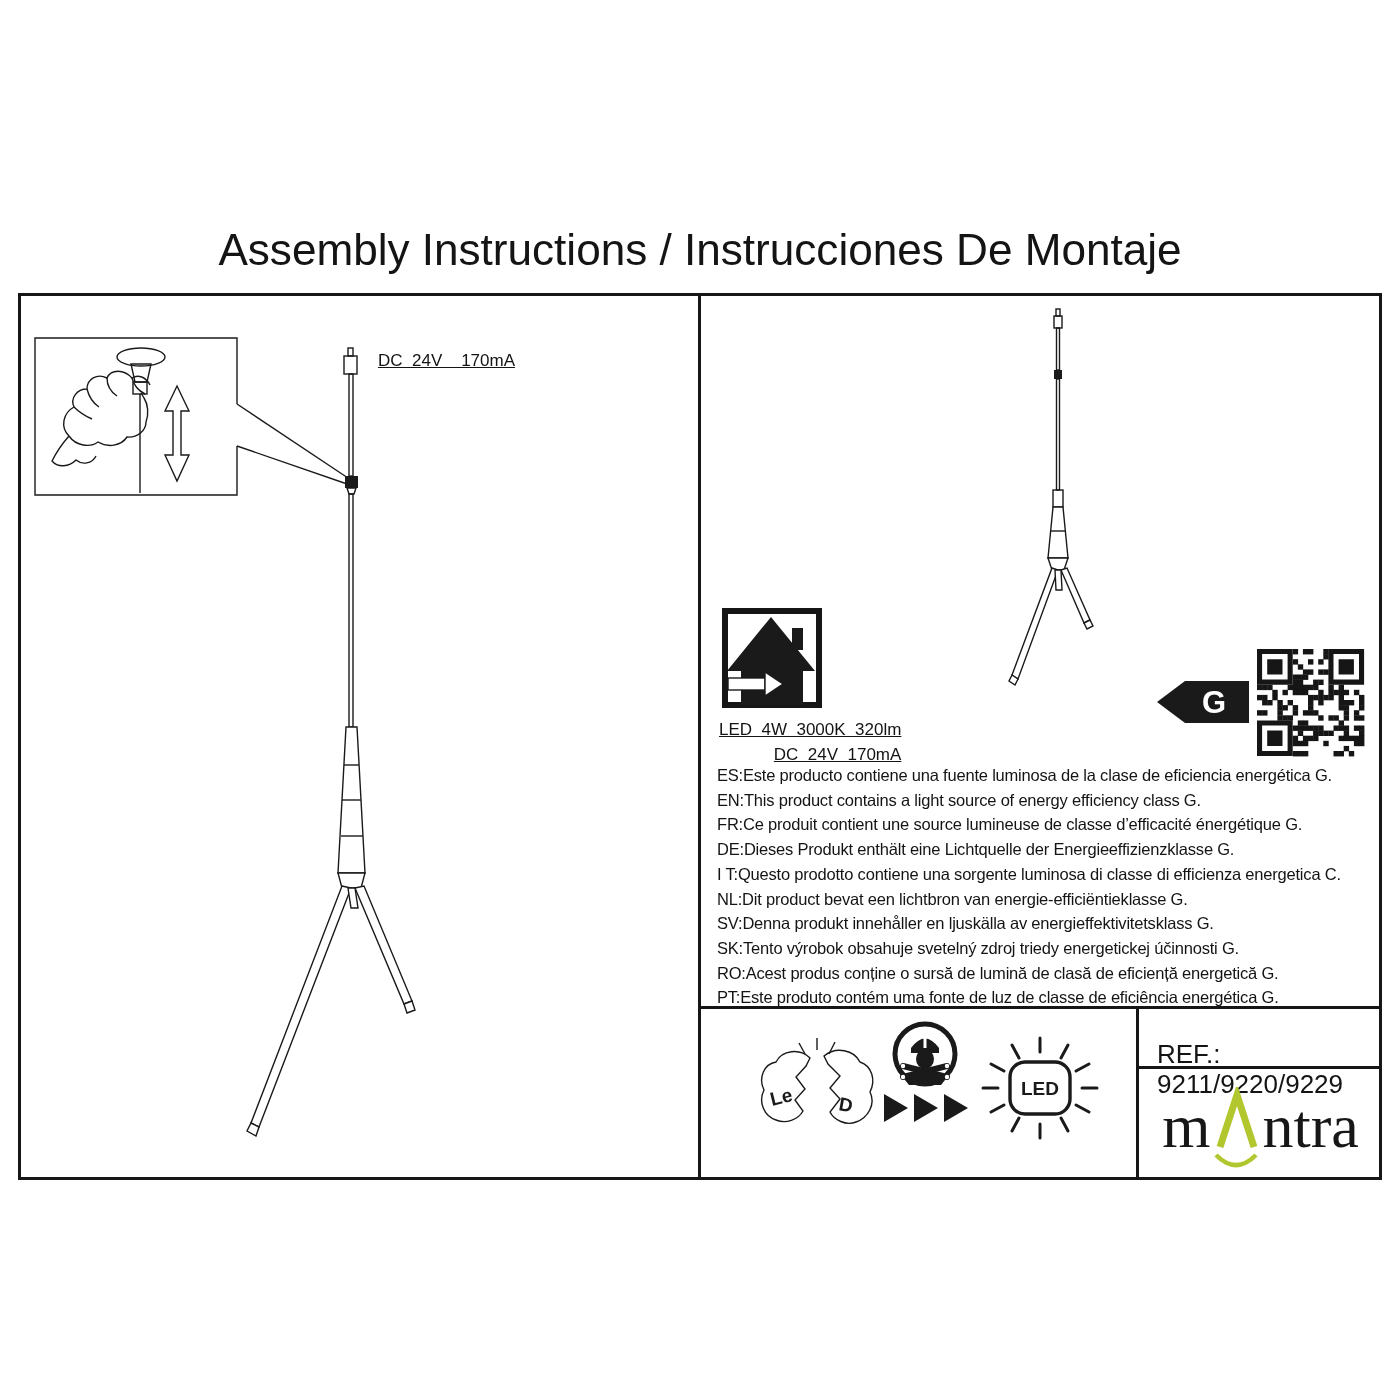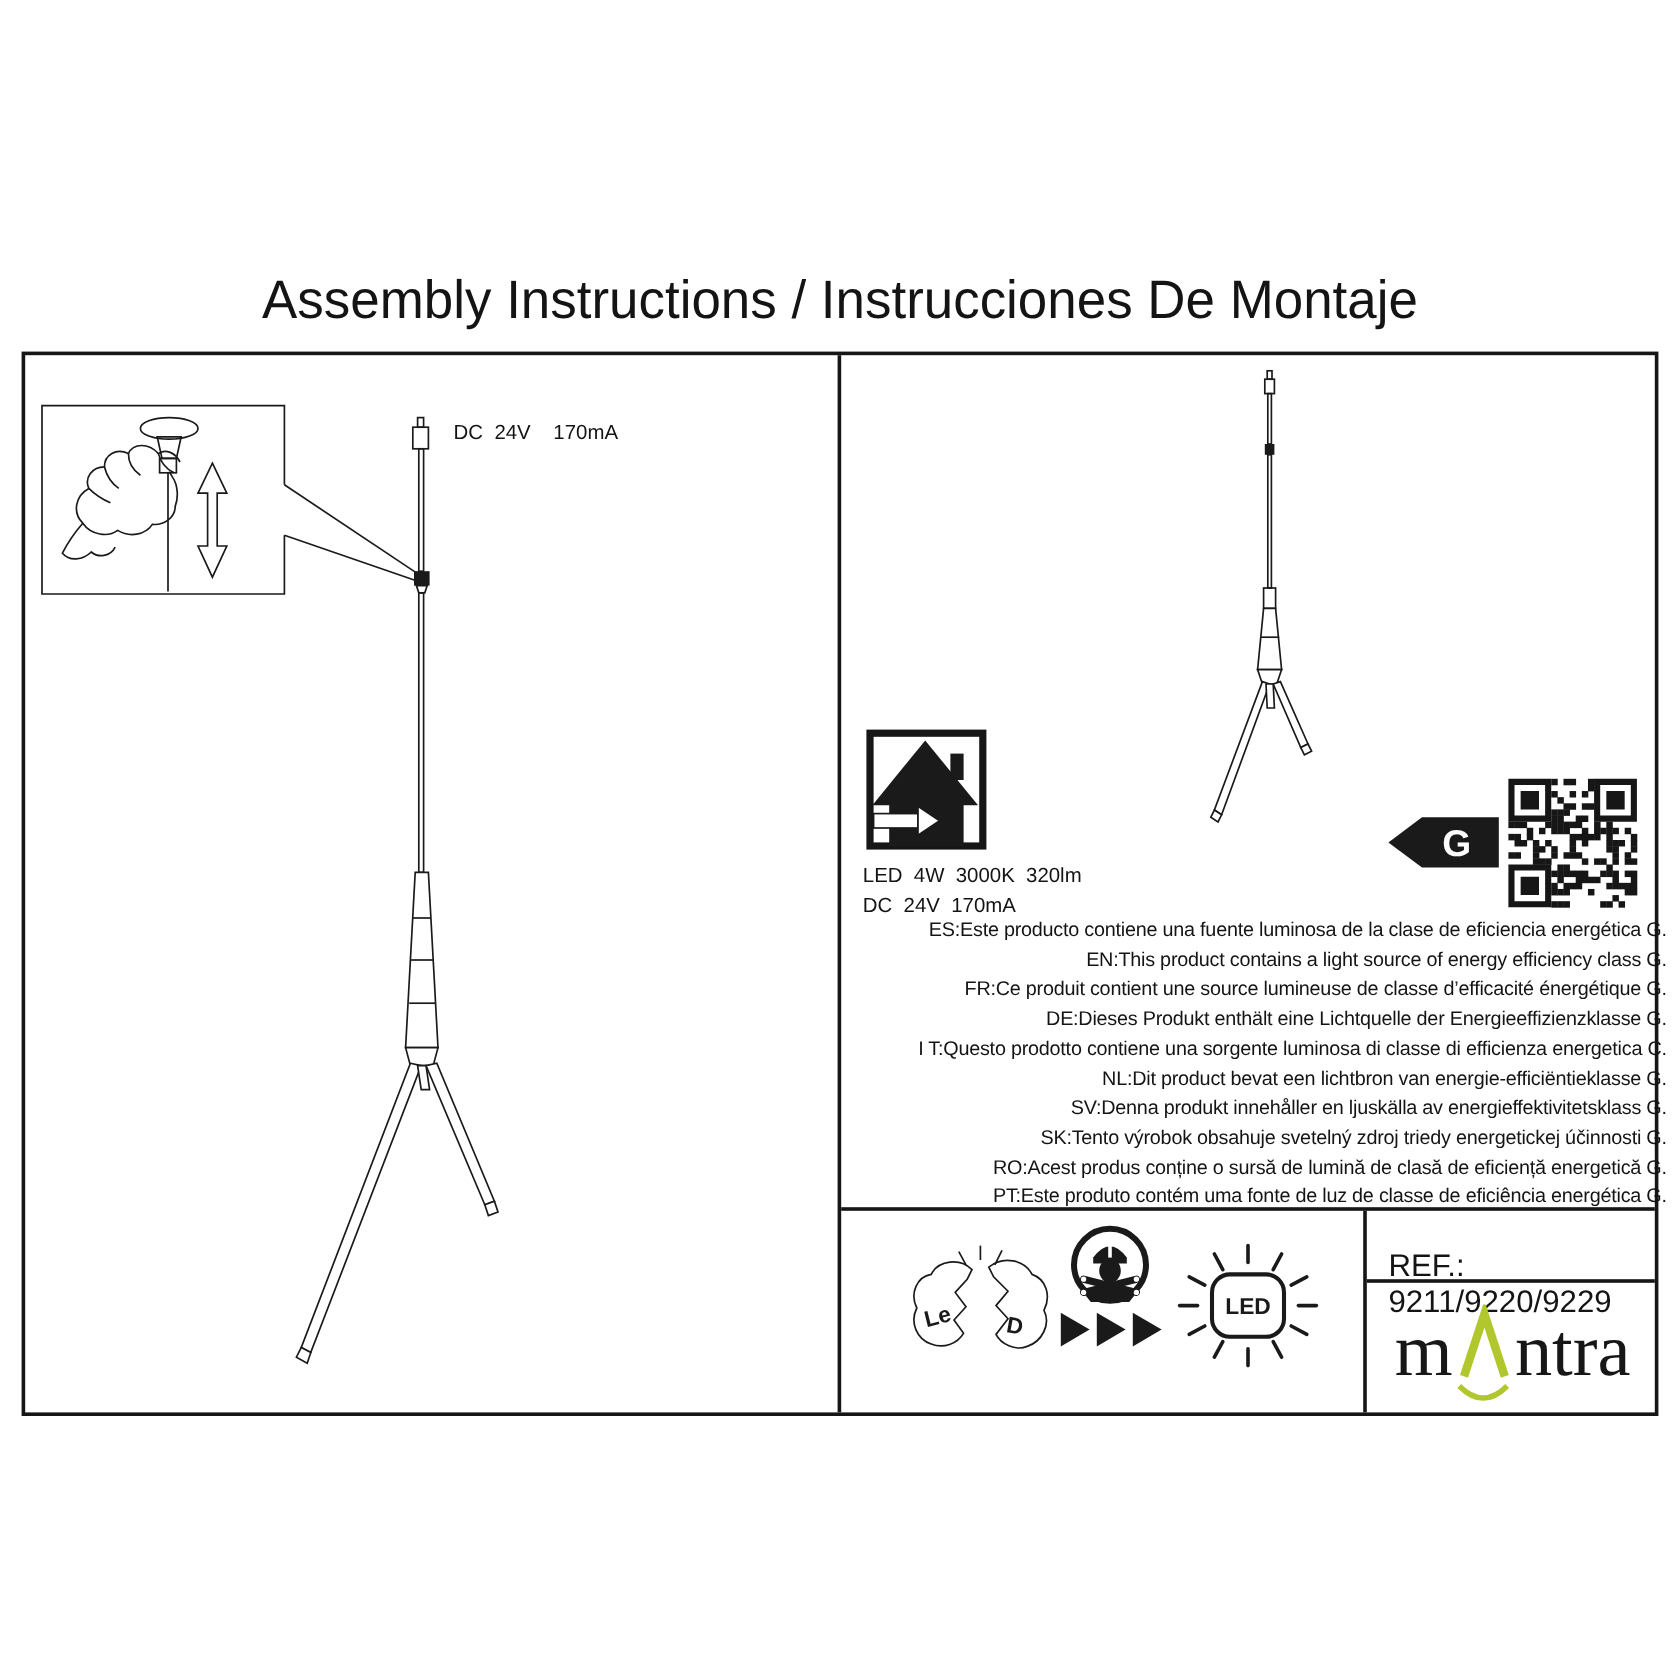--- a/index.html
+++ b/index.html
@@ -4,23 +4,23 @@
 <style>
   html,body{margin:0;padding:0;background:#ffffff;}
   body{width:1400px;height:1400px;position:relative;font-family:"Liberation Sans",sans-serif;color:#1a1a1a;overflow:hidden;}
   .abs{position:absolute;}
   .ln{stroke:#1a1a1a;fill:none;stroke-width:1.4;}
   .fl{fill:#1a1a1a;stroke:none;}
   .wfl{fill:#ffffff;stroke:#1a1a1a;stroke-width:1.4;}
   #title{top:224px;left:0;width:1400px;text-align:center;font-size:45px;letter-spacing:0px;transform:scaleX(0.98);color:#141414;}
   .box-border{border:3px solid #161616;box-sizing:border-box;}
   .divider{background:#161616;}
-  .smalltext{font-size:17px;white-space:pre;color:#141414;}
-  #lang-list{top:763px;left:717px;width:672px;font-size:16.5px;line-height:24.7px;letter-spacing:-0.2px;color:#141414;text-align:right;}
-  #specs{top:717px;left:719px;font-size:17px;line-height:25px;}
+  .smalltext{font-size:17px;white-space:pre;color:#141414;text-decoration:underline;}
+  #lang-list{top:763px;left:717px;width:672px;font-size:16.5px;line-height:24.7px;letter-spacing:-0.2px;color:#141414;}
+  #specs{top:717px;left:719px;font-size:17px;line-height:25px;text-align:right;}
   #ref-block{top:1009px;left:1157px;font-size:26px;line-height:30px;color:#141414;margin-top:30px;}
   #brand{top:1078px;left:1139px;width:243px;height:96px;display:flex;align-items:center;justify-content:center;font-family:"Liberation Serif",serif;font-size:62px;color:#171717;}
   #brand .caret-wrap{width:48px;height:90px;margin:0 2px;position:relative;top:6px;}
 </style>
 </head>
 <body>
 
 <div id="title" class="abs">Assembly Instructions / Instrucciones De Montaje</div>
 
 <div class="abs box-border" style="left:18px;top:293px;width:1364px;height:887px;"></div>

